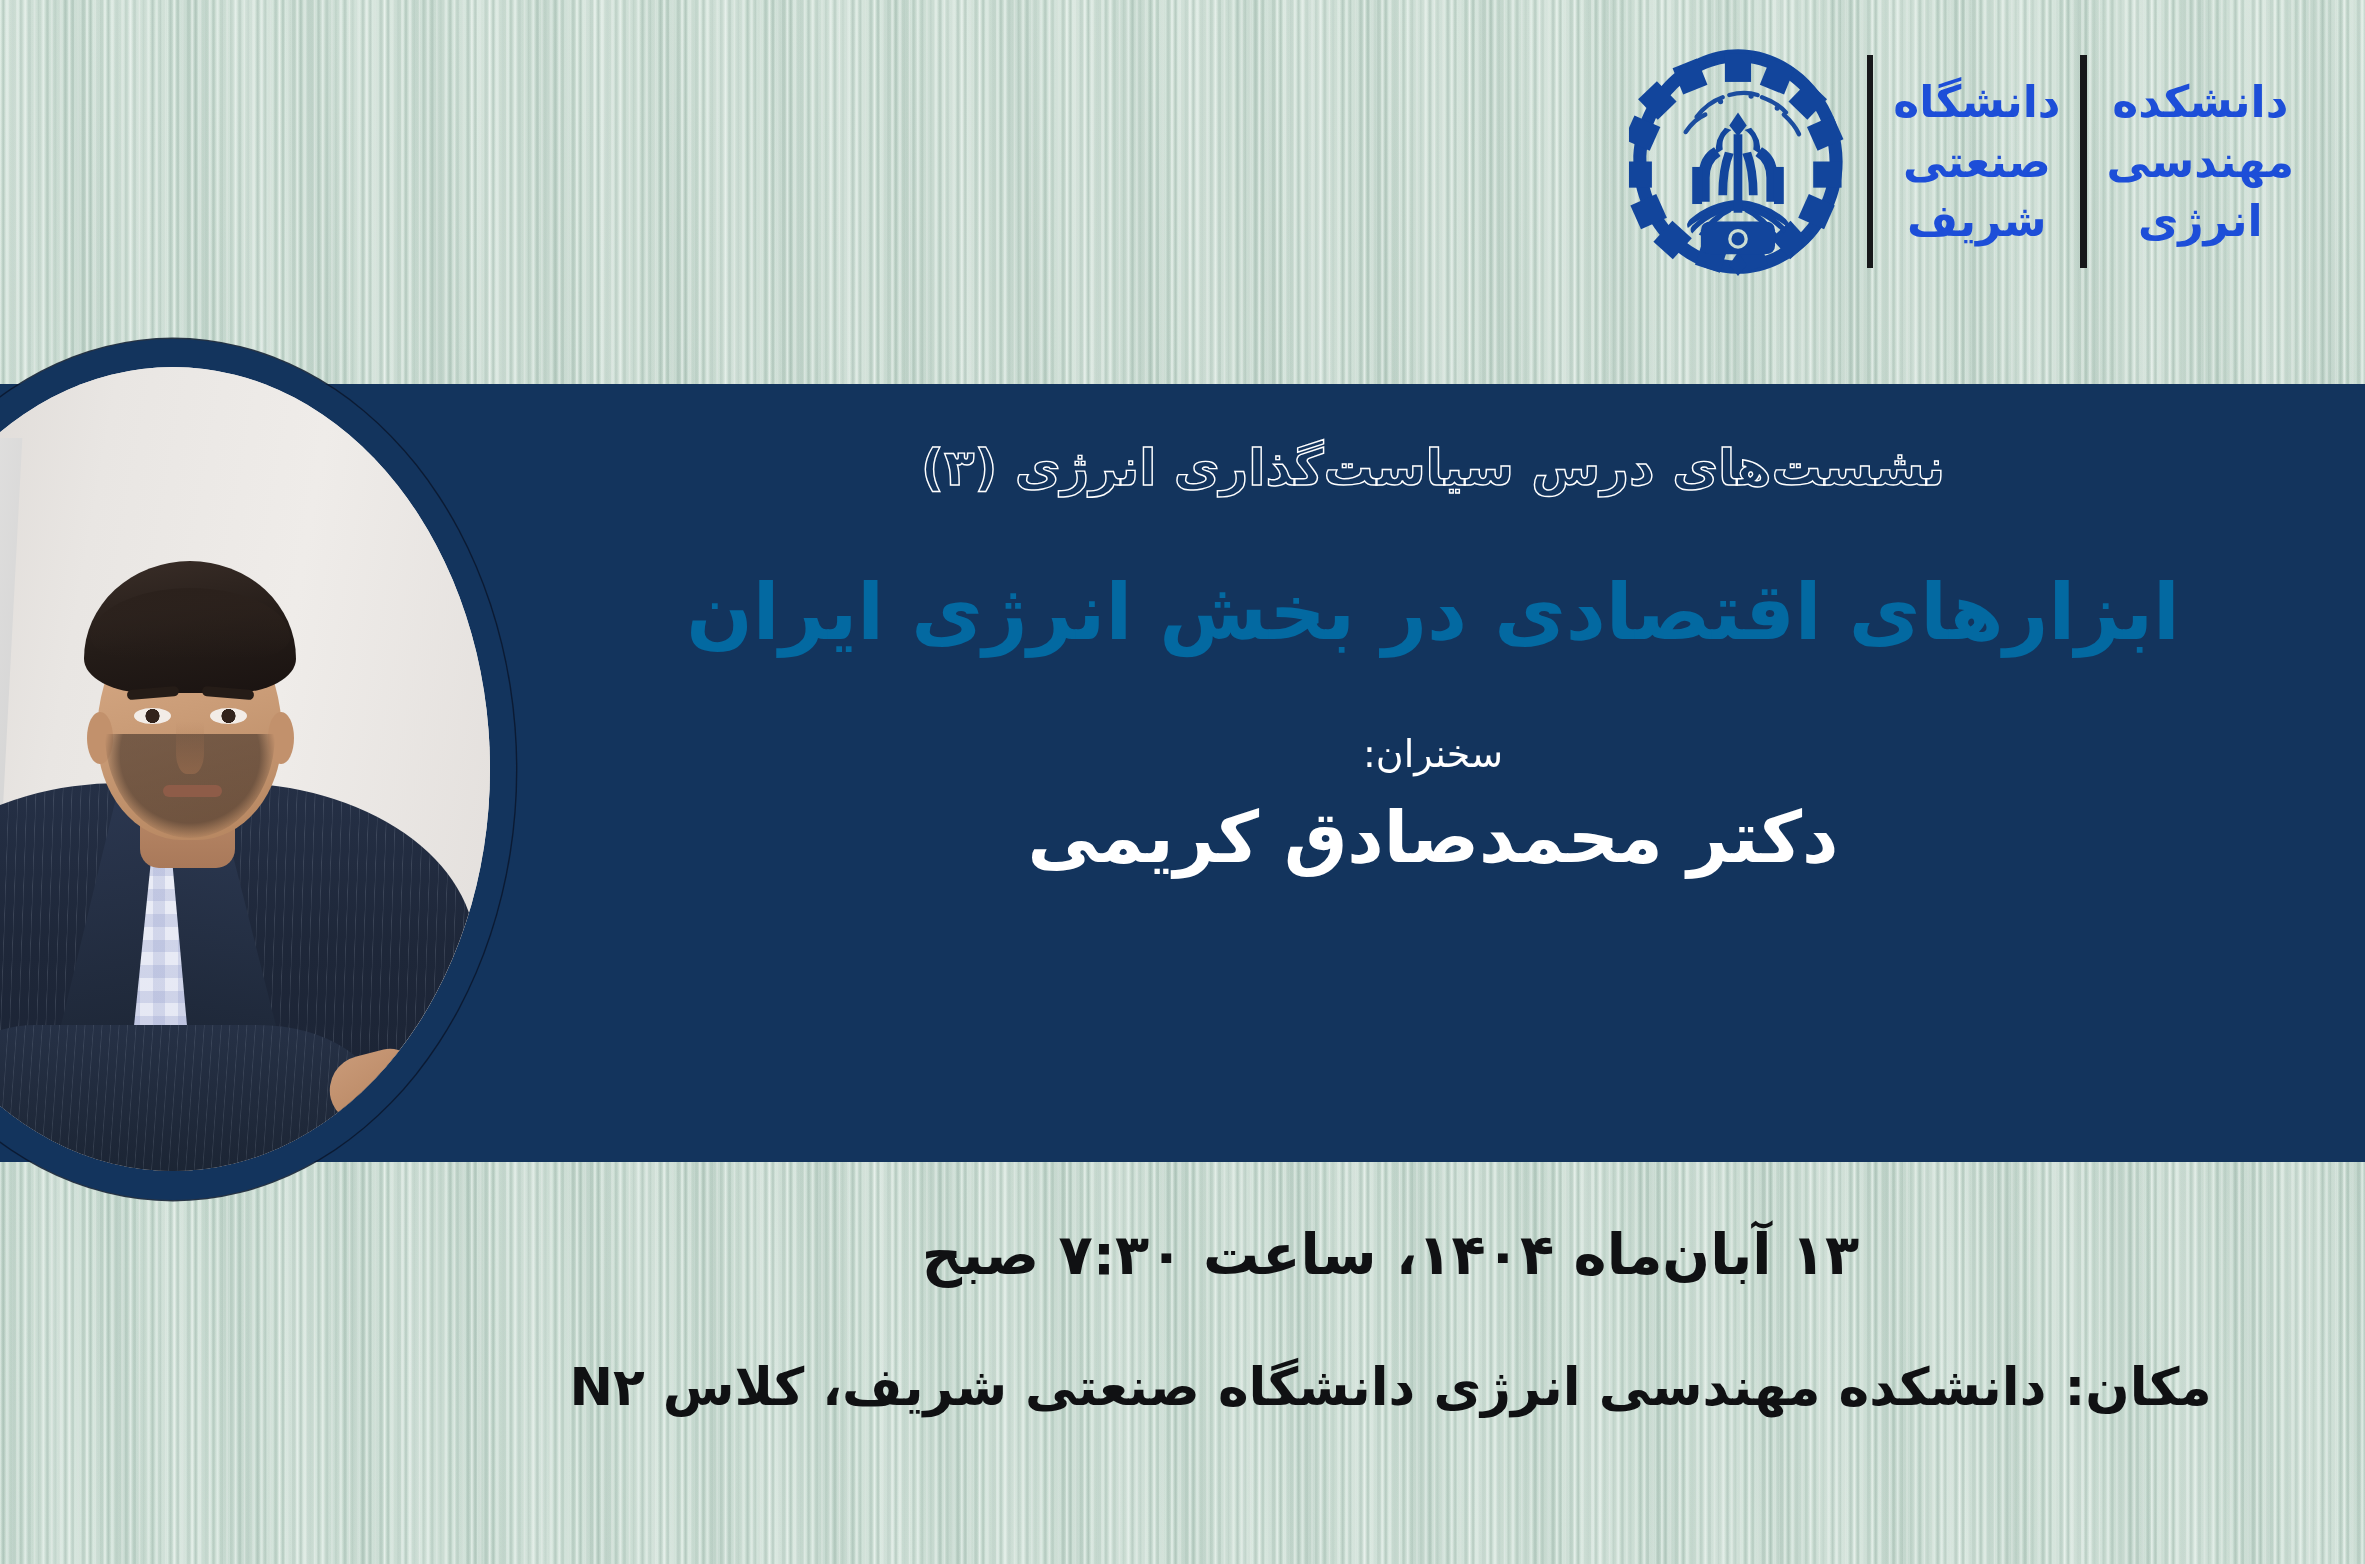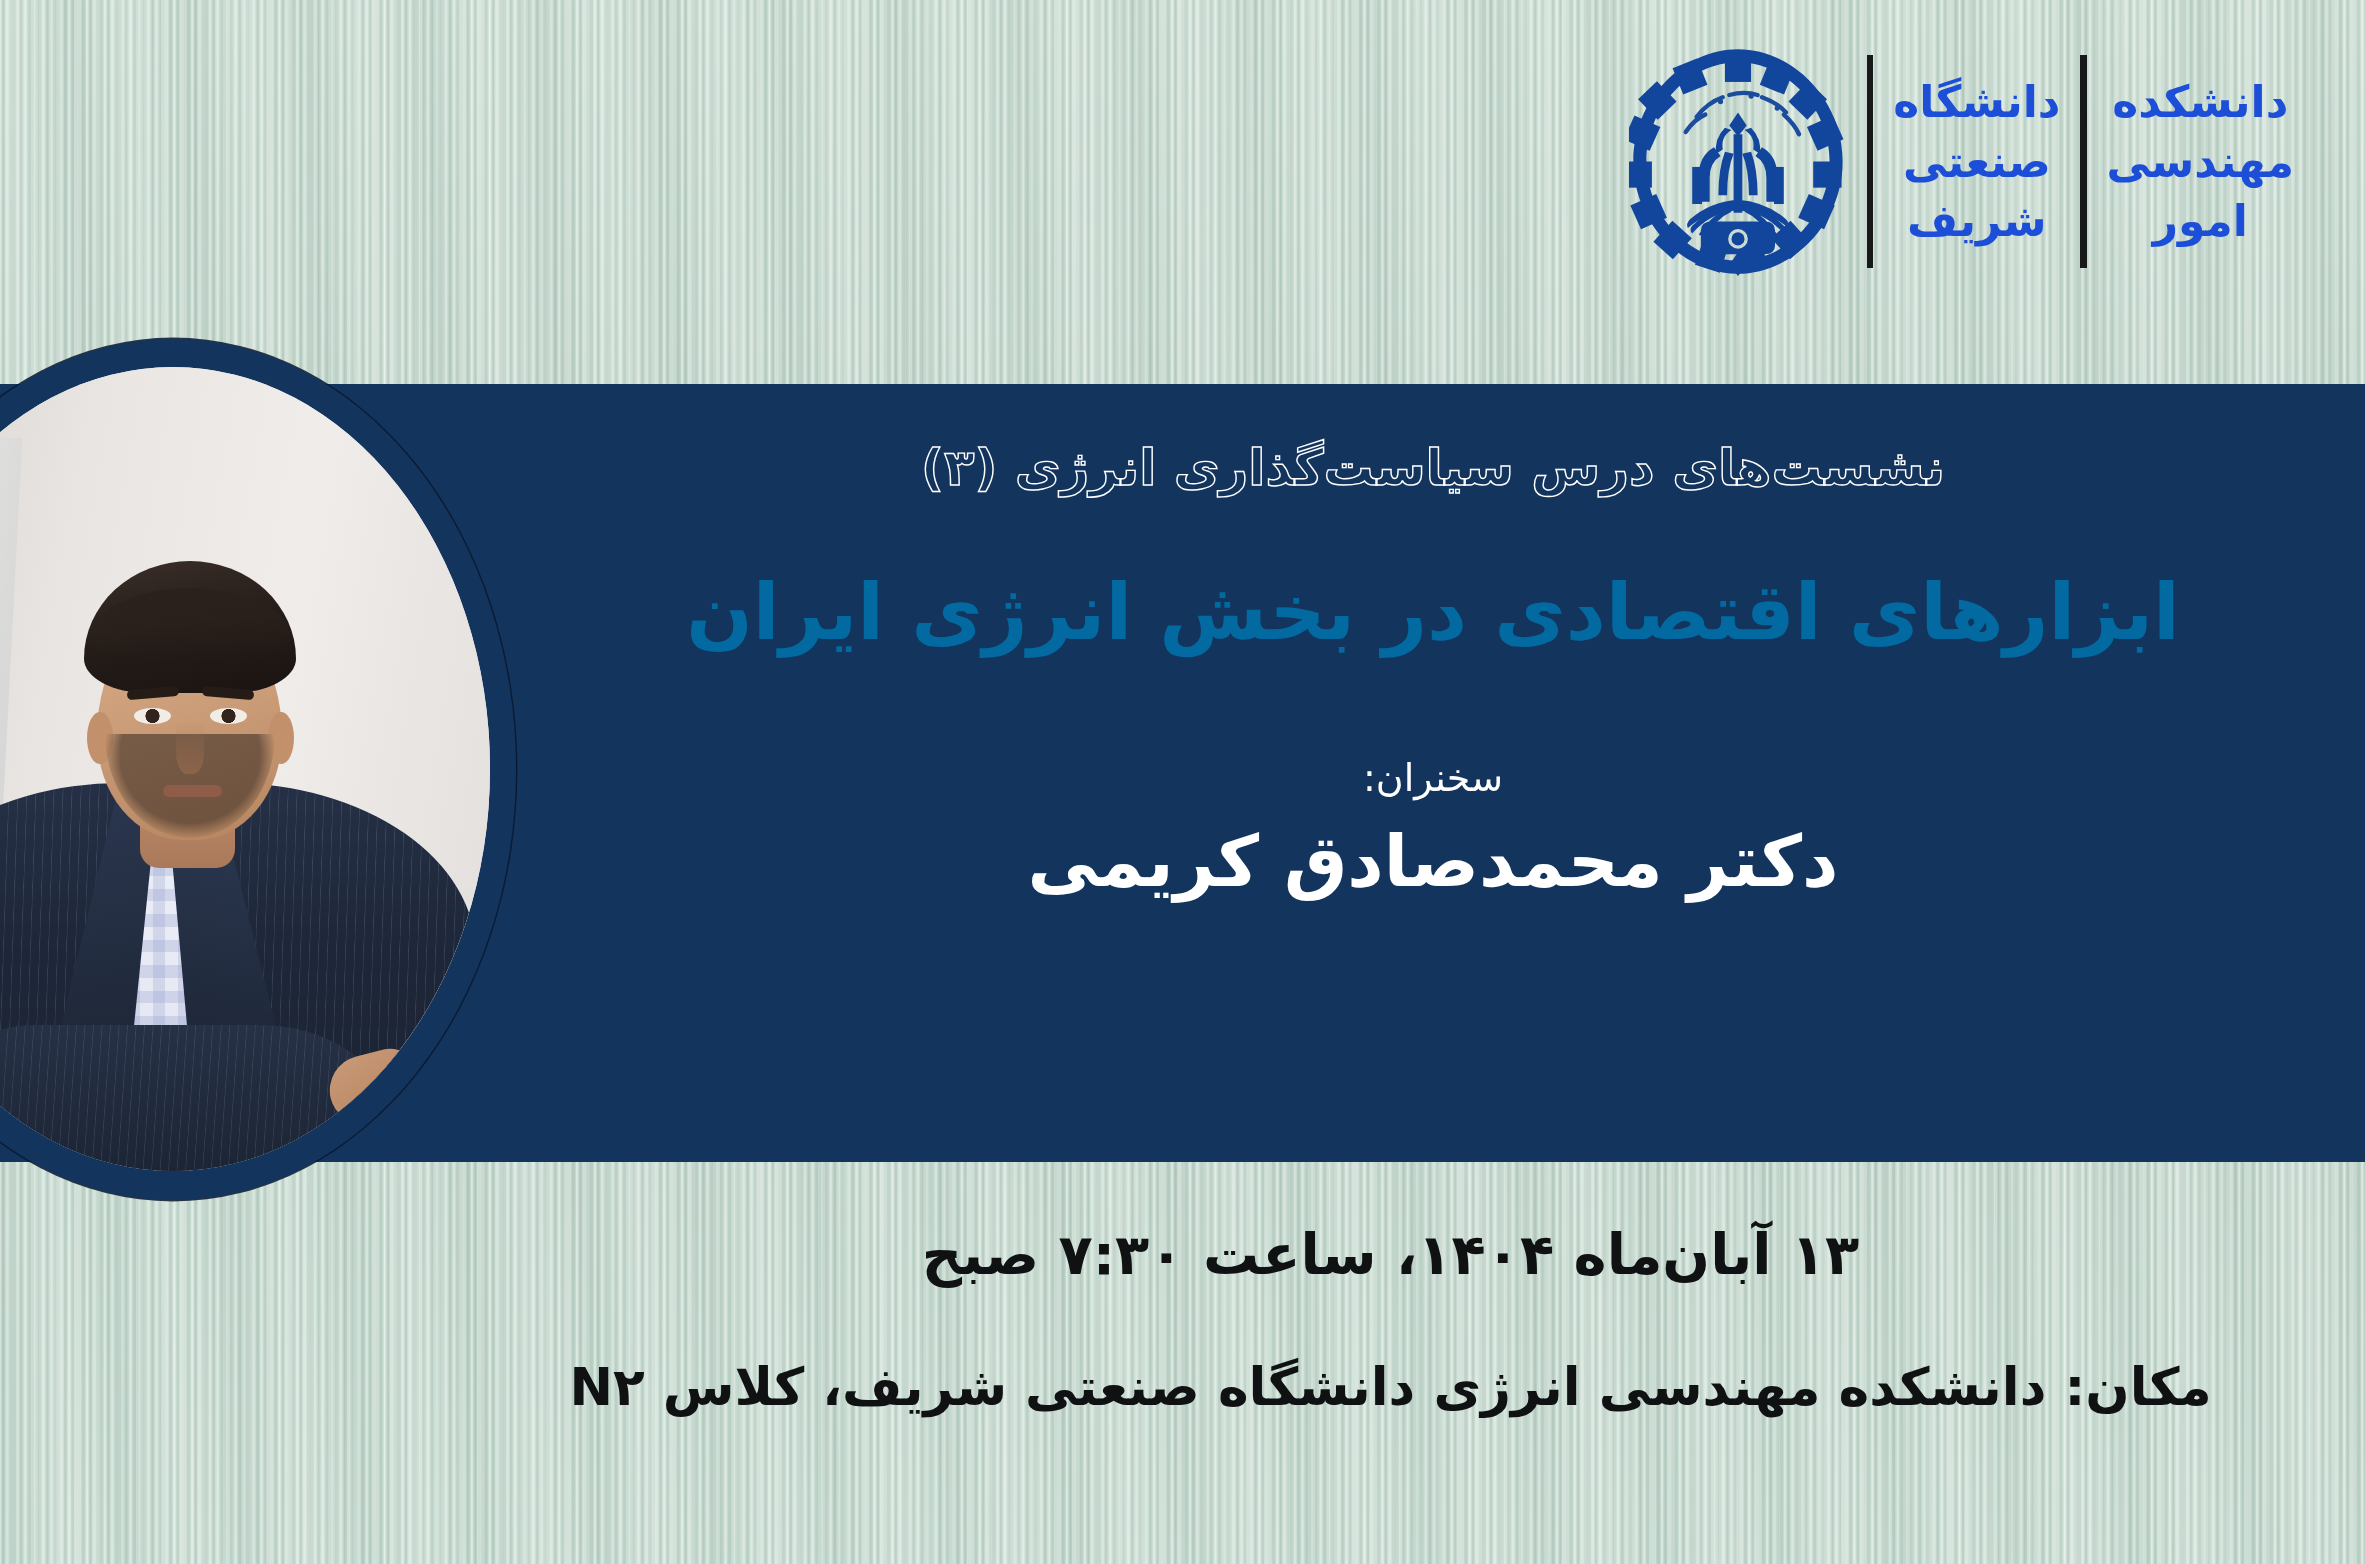--- a/index.html
+++ b/index.html
@@ -289,21 +289,21 @@
     font-weight: 700;
     line-height: 1.2;
     margin-top: 67px;
     color: #0369a1;
     letter-spacing: 0.5px;
   }
 
   .speaker-label {
     font-size: 38px;
     font-weight: 400;
-    margin-top: 96px;
+    margin-top: 72px;
     color: #ffffff;
   }
 
   .speaker-name {
     font-size: 71px;
     font-weight: 700;
     margin-top: 20px;
     color: #ffffff;
     letter-spacing: 0.5px;
     text-align: center;
@@ -346,21 +346,21 @@
 
   <div class="bg-texture"></div>
 
   <div class="navy-band"></div>
 
   <div class="header">
 
     <div class="hdr-col">
       <div class="line">دانشکده</div>
       <div class="line">مهندسی</div>
-      <div class="line">امور</div>
+      <div class="line">انرژی</div>
     </div>
 
     <div class="hdr-divider"></div>
 
     <div class="hdr-col">
       <div class="line">دانشگاه</div>
       <div class="line">صنعتی</div>
       <div class="line">شریف</div>
     </div>
 

